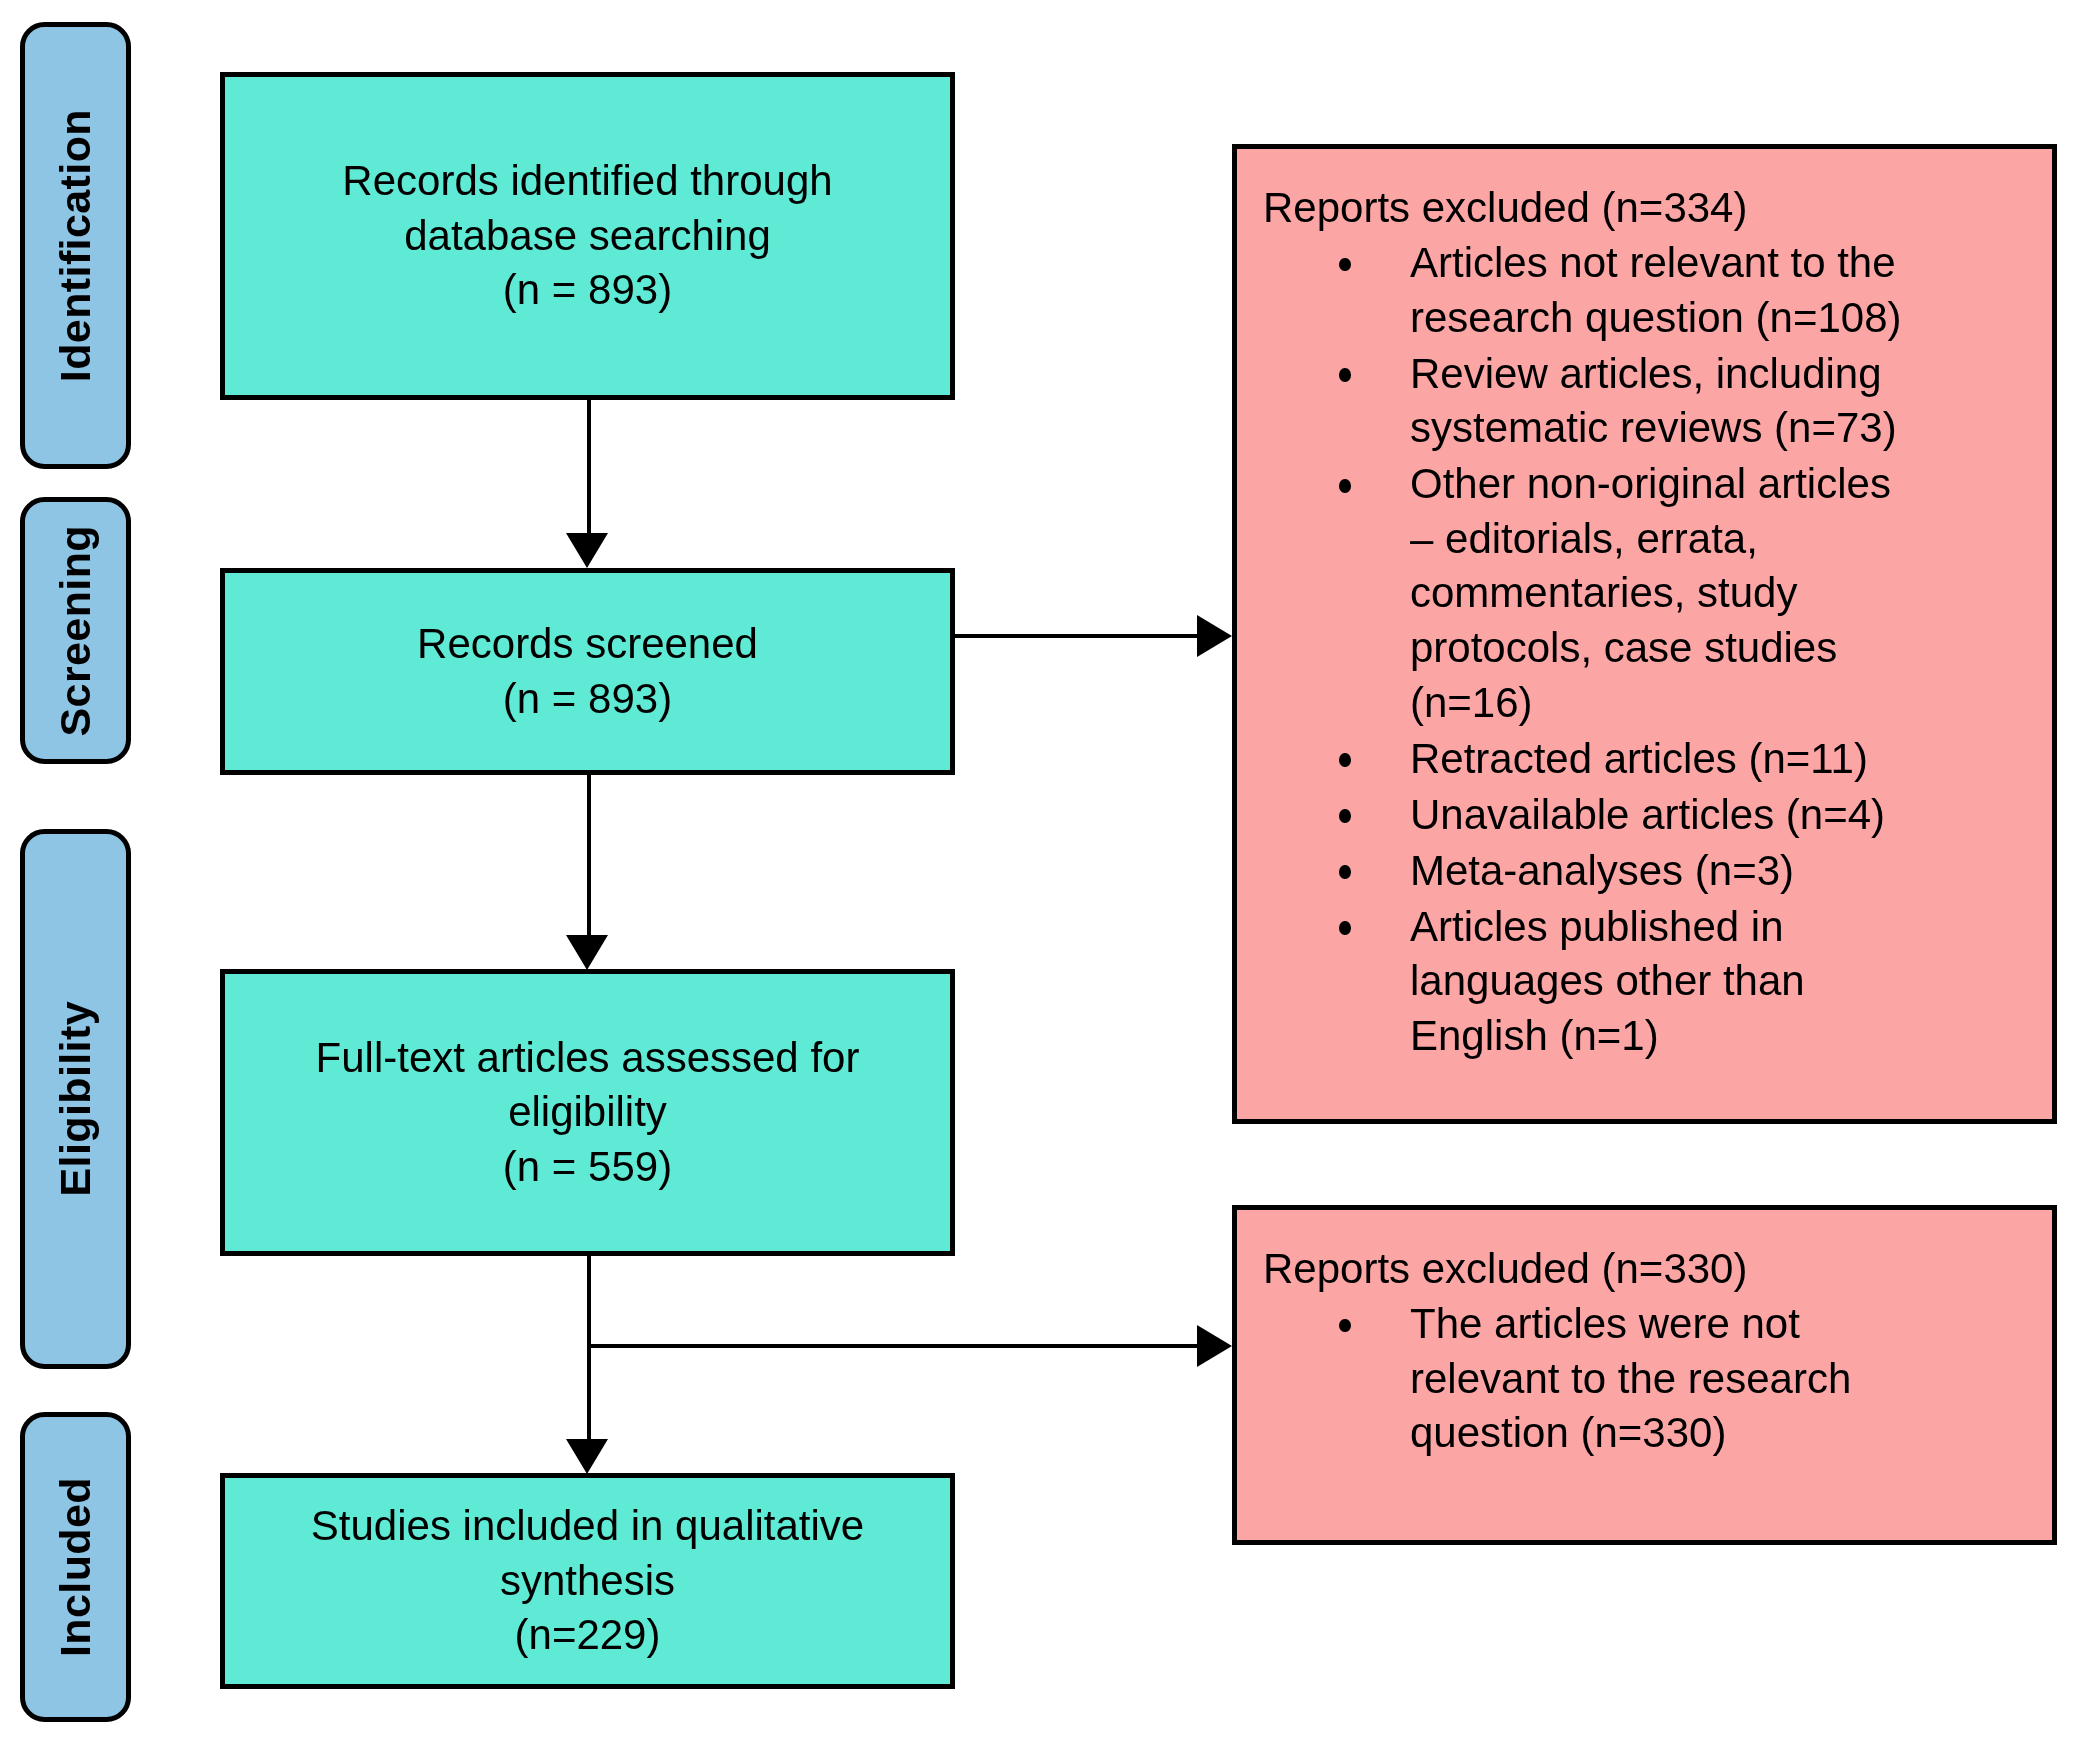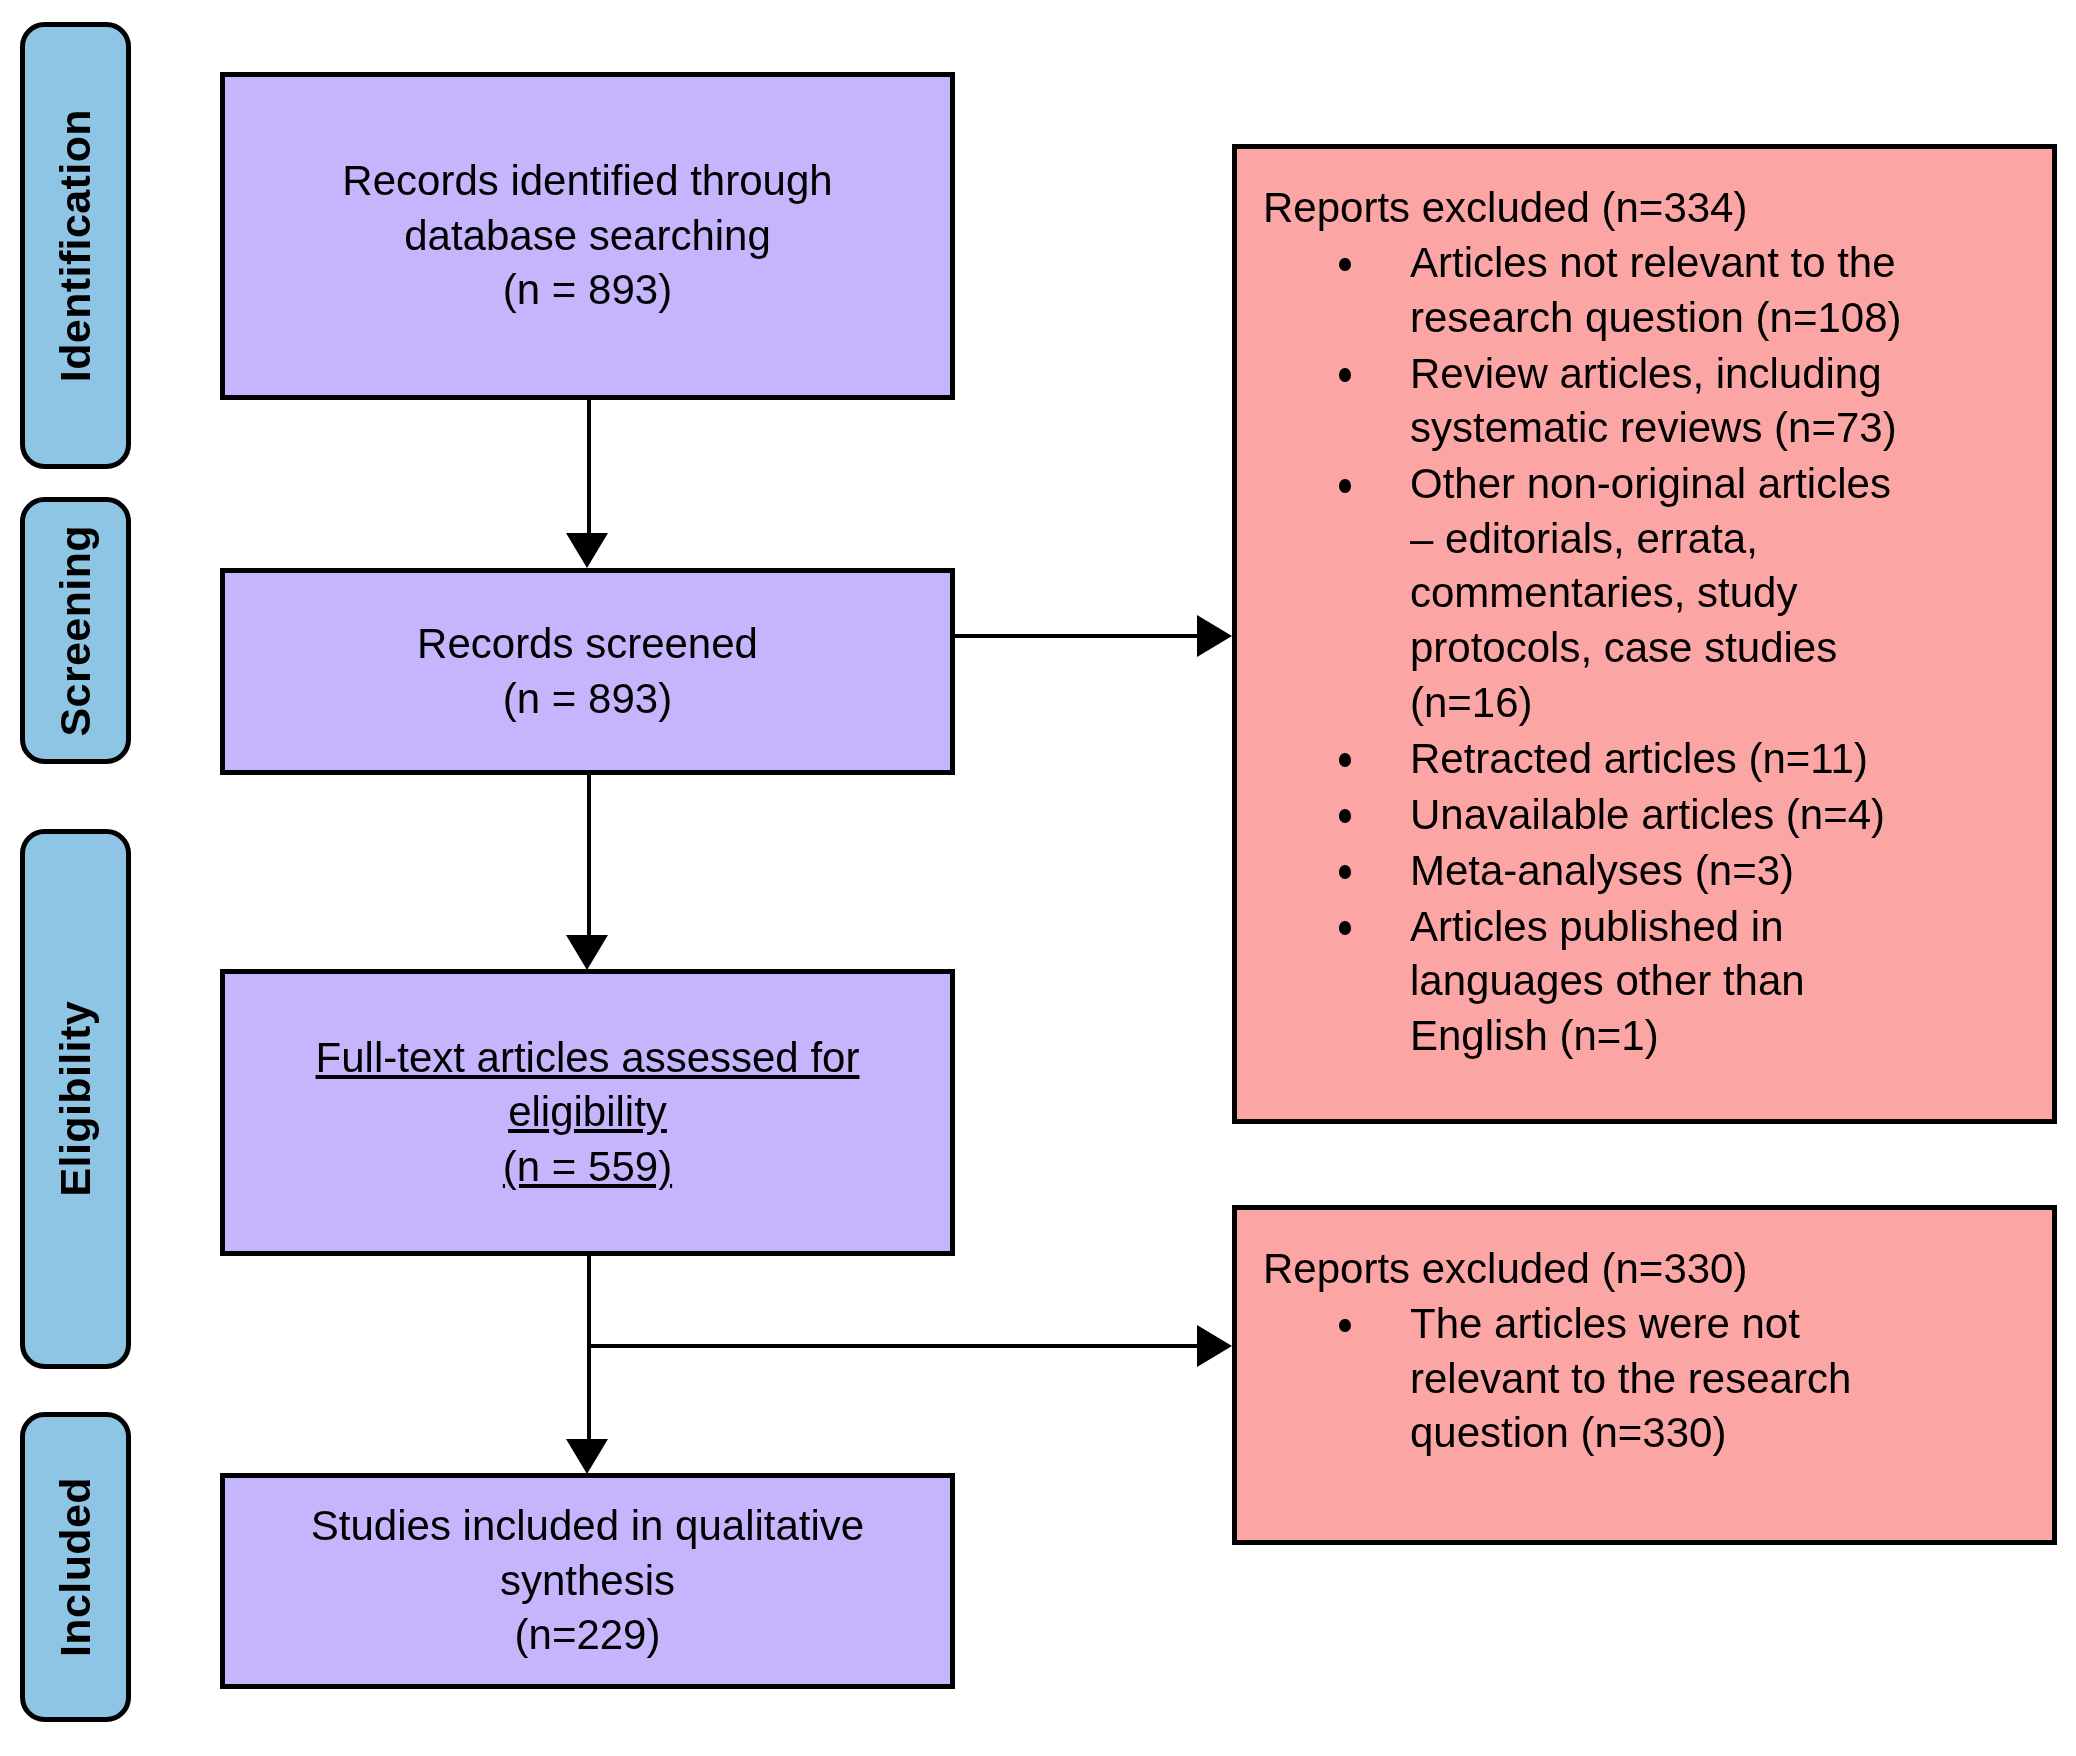--- a/index.html
+++ b/index.html
@@ -37,21 +37,21 @@
     color: #000000;
     white-space: nowrap;
     line-height: 1;
   }
 
   
   .flow-box {
     position: absolute;
     box-sizing: border-box;
     border: 5px solid #000000;
-    background: #c4b5fd;
+    background: #5eead4;
     display: flex;
     align-items: center;
     justify-content: center;
   }
   .flow-box-text {
     font-size: 42px;
     line-height: 1.30;
     color: #000000;
     text-align: center;
     padding: 0 19px;
@@ -165,21 +165,21 @@
     <div class="flow-box-text">Records identified through
 database searching
 (n = 893)</div>
   </div>
 
   <div class="flow-box" style="left:220px; top:568px; width:735px; height:207px;">
     <div class="flow-box-text">Records screened
 (n = 893)</div>
   </div>
 
-  <div class="flow-box" style="left:220px; top:969px; width:735px; height:287px;text-decoration:underline;">
+  <div class="flow-box" style="left:220px; top:969px; width:735px; height:287px;">
     <div class="flow-box-text">Full-text articles assessed for
 eligibility
 (n = 559)</div>
   </div>
 
   <div class="flow-box" style="left:220px; top:1473px; width:735px; height:216px;">
     <div class="flow-box-text">Studies included in qualitative
 synthesis
 (n=229)</div>
   </div>

